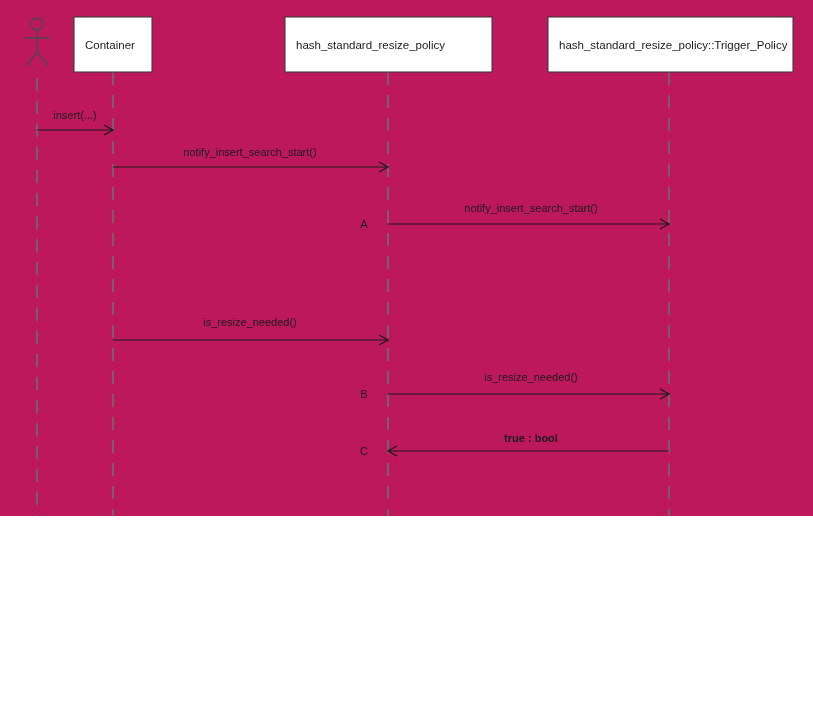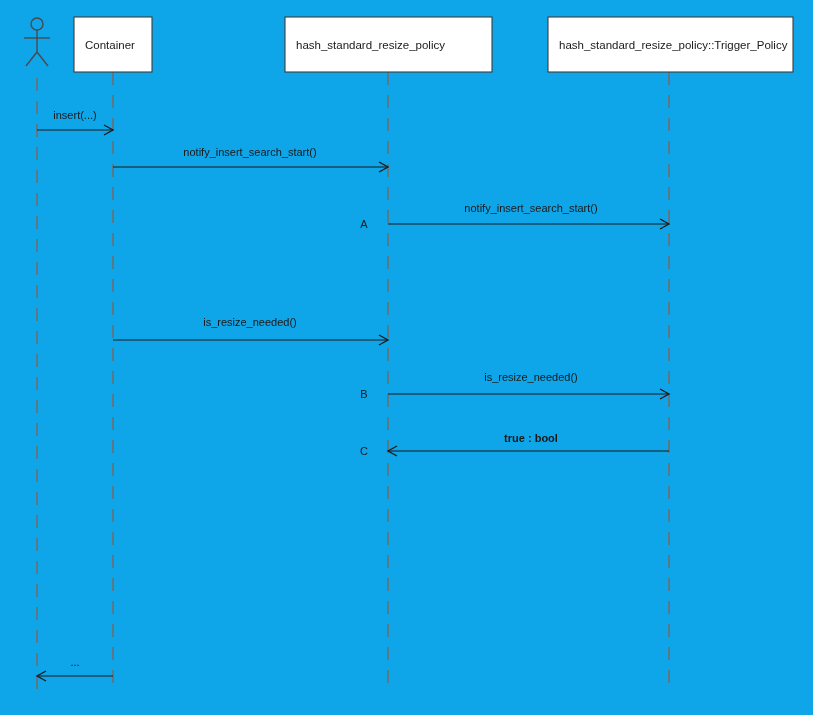--- a/index.html
+++ b/index.html
@@ -7,22 +7,22 @@
     padding: 0;
     background: #ffffff;
   }
   body {
     font-family: "Liberation Sans", sans-serif;
     -webkit-font-smoothing: antialiased;
   }
   #diagram-root {
     position: relative;
     width: 813px;
-    height: 715px;
-    background: #0ea5e9;
+    height: 516px;
+    background: #be185d;
     overflow: hidden;
   }
   svg.seq-canvas {
     display: block;
     width: 813px;
     height: 715px;
   }
   text {
     font-family: "Liberation Sans", sans-serif;
     fill: #1a1a1a;

